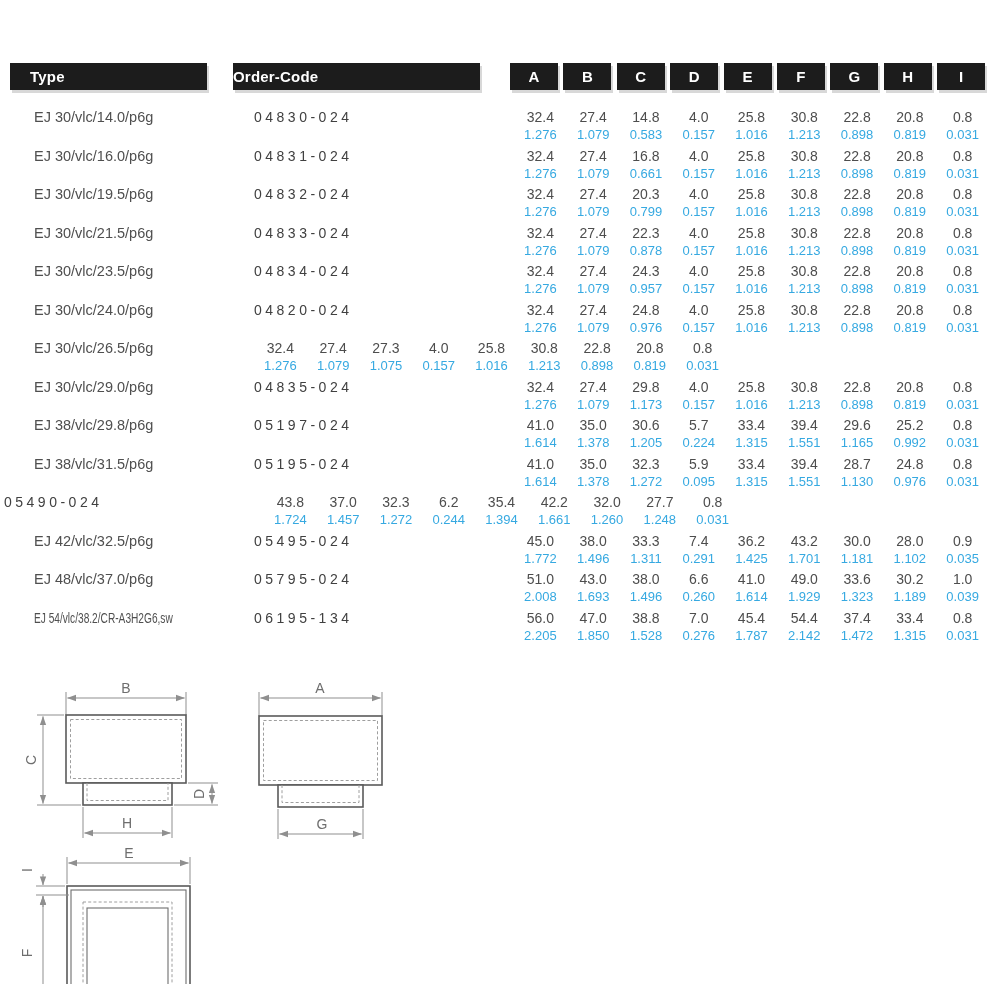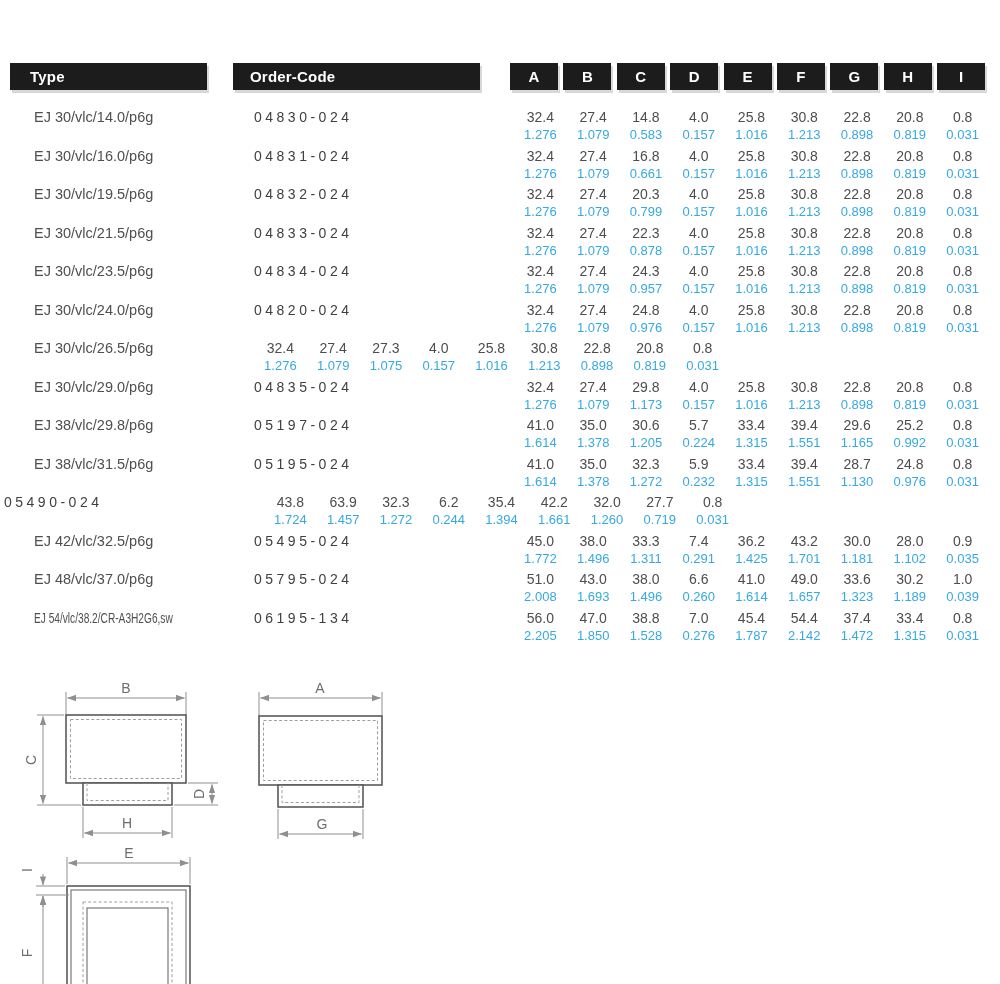--- a/index.html
+++ b/index.html
@@ -4,21 +4,21 @@
 <style>
   html,body{margin:0;padding:0;background:#ffffff;}
   body{font-family:"Liberation Sans","DejaVu Sans",sans-serif;}
   .sheet{position:relative;width:1000px;height:984px;background:#fff;overflow:hidden;margin-top:48px;}
 
   
   .hbar{position:absolute;top:15px;height:27px;background:#1c1c1c;color:#fff;
         font-size:15px;font-weight:bold;display:flex;align-items:center;
         box-shadow:2px 3px 0 #d8d8d8;letter-spacing:.2px;}
   .hbar.type{left:10px;width:197px;padding-left:20px;box-sizing:border-box;}
-  .hbar.code{left:233px;width:247px;padding-left:17px;box-sizing:border-box;}
+  .hbar.code{left:233px;width:247px;box-sizing:border-box;}
   .dimhead{position:absolute;left:510px;top:15px;width:475px;height:27px;
            display:flex;justify-content:space-between;}
   .dimbox{width:48px;height:27px;background:#1c1c1c;color:#fff;font-size:15px;
           font-weight:bold;display:flex;align-items:center;justify-content:center;
           box-shadow:2px 3px 0 #d8d8d8;}
 
   
   .tbody{position:absolute;left:4px;top:57px;width:1000px;}
   .row{display:flex;height:38.5px;box-sizing:border-box;padding-top:3px;}
   .cell.type{width:250px;padding-left:30px;box-sizing:border-box;font-size:14.5px;
@@ -465,21 +465,21 @@
           <div class="vcell">
             <div class="mm">35.0</div>
             <div class="in">1.378</div>
           </div>
           <div class="vcell">
             <div class="mm">32.3</div>
             <div class="in">1.272</div>
           </div>
           <div class="vcell">
             <div class="mm">5.9</div>
-            <div class="in">0.232</div>
+            <div class="in">0.095</div>
           </div>
           <div class="vcell">
             <div class="mm">33.4</div>
             <div class="in">1.315</div>
           </div>
           <div class="vcell">
             <div class="mm">39.4</div>
             <div class="in">1.551</div>
           </div>
           <div class="vcell">
@@ -498,21 +498,21 @@
     </div>
 
     <div class="row">
       <div class="cell code">05490-024</div>
       <div class="vals">
           <div class="vcell">
             <div class="mm">43.8</div>
             <div class="in">1.724</div>
           </div>
           <div class="vcell">
-            <div class="mm">63.9</div>
+            <div class="mm">37.0</div>
             <div class="in">1.457</div>
           </div>
           <div class="vcell">
             <div class="mm">32.3</div>
             <div class="in">1.272</div>
           </div>
           <div class="vcell">
             <div class="mm">6.2</div>
             <div class="in">0.244</div>
           </div>
@@ -523,21 +523,21 @@
           <div class="vcell">
             <div class="mm">42.2</div>
             <div class="in">1.661</div>
           </div>
           <div class="vcell">
             <div class="mm">32.0</div>
             <div class="in">1.260</div>
           </div>
           <div class="vcell">
             <div class="mm">27.7</div>
-            <div class="in">0.719</div>
+            <div class="in">1.248</div>
           </div>
           <div class="vcell">
             <div class="mm">0.8</div>
             <div class="in">0.031</div>
           </div>
         </div>
     </div>
 
     <div class="row">
       <div class="cell type"><span>EJ 42/vlc/32.5/p6g</span></div>
@@ -601,21 +601,21 @@
           <div class="vcell">
             <div class="mm">6.6</div>
             <div class="in">0.260</div>
           </div>
           <div class="vcell">
             <div class="mm">41.0</div>
             <div class="in">1.614</div>
           </div>
           <div class="vcell">
             <div class="mm">49.0</div>
-            <div class="in">1.657</div>
+            <div class="in">1.929</div>
           </div>
           <div class="vcell">
             <div class="mm">33.6</div>
             <div class="in">1.323</div>
           </div>
           <div class="vcell">
             <div class="mm">30.2</div>
             <div class="in">1.189</div>
           </div>
           <div class="vcell">

